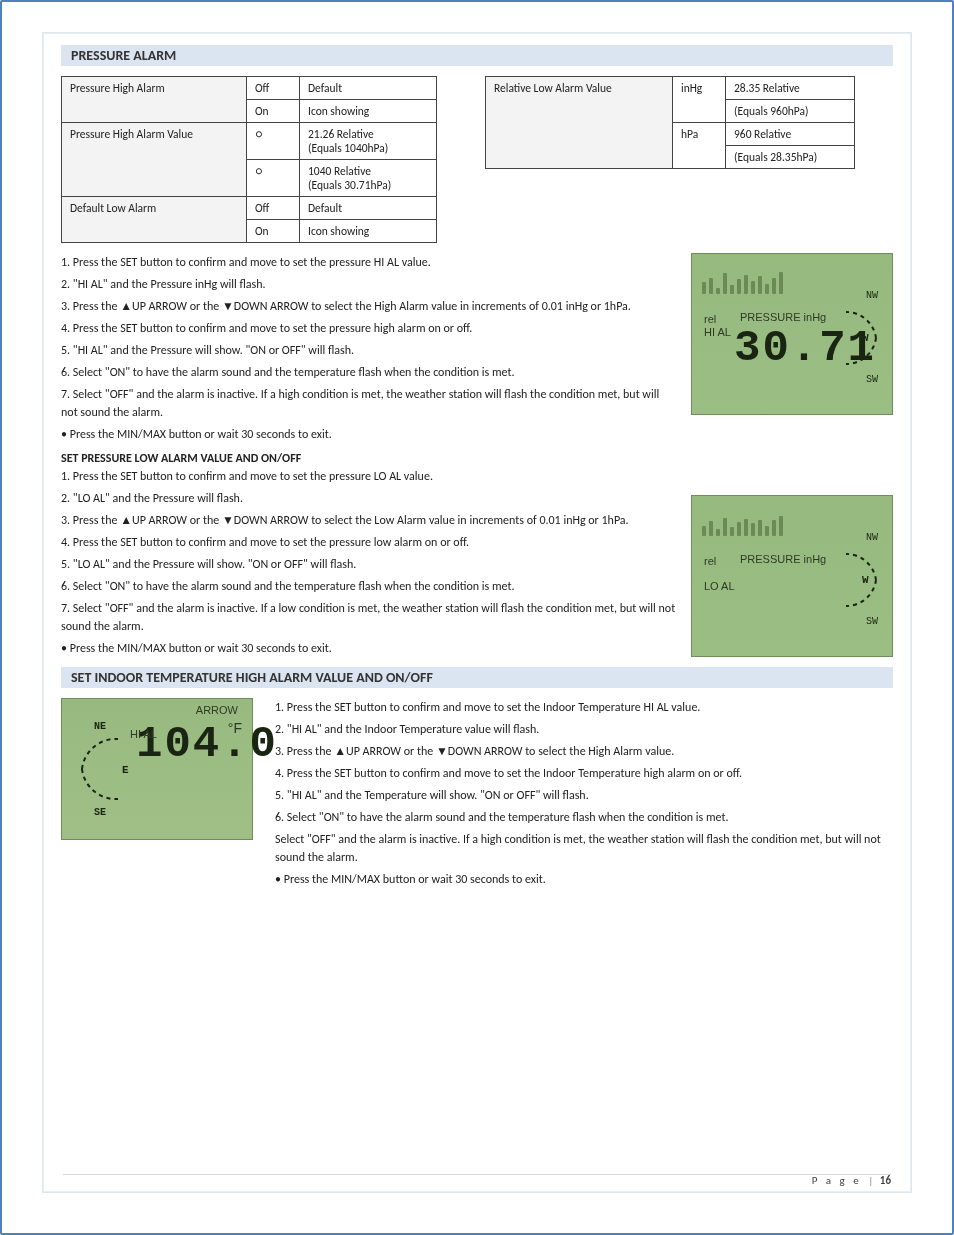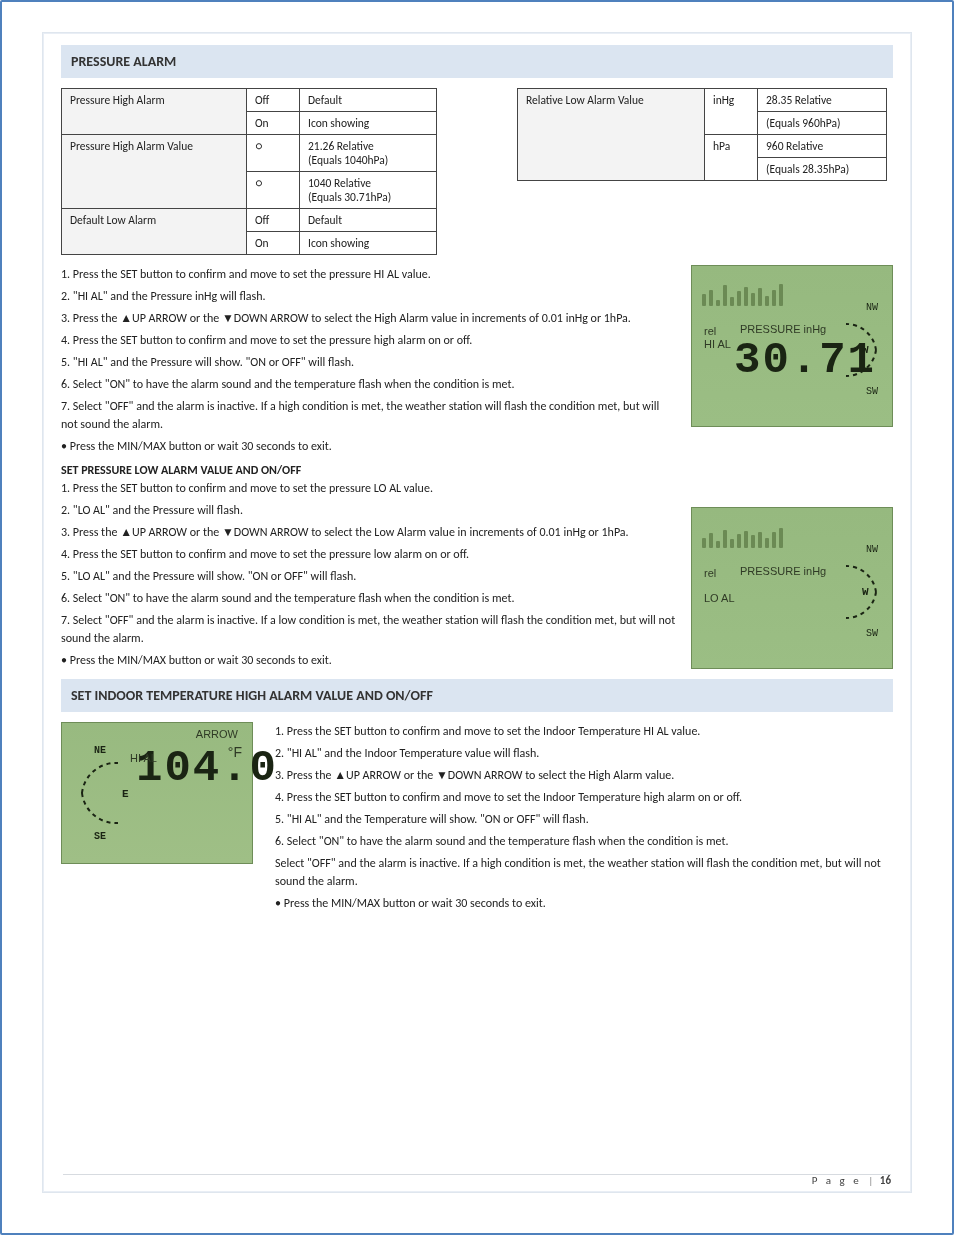--- a/index.html
+++ b/index.html
@@ -1,19 +1,19 @@
 <!DOCTYPE html>
 <html><head>
 <meta charset="utf-8">
 <style>
   html, body { margin: 0; padding: 0; background: #fff; font-family: "Calibri", "Segoe UI", Arial, sans-serif; color: #222; }
   .sheet { width: 954px; height: 1235px; margin: 0 auto; position: relative; box-sizing: border-box; border: 2px solid #4f81bd; border-radius: 2px; background: #fff; }
   .inner { position: absolute; inset: 30px 40px 40px 40px; border: 1px solid #dfe6ee; box-shadow: 0 0 0 1px #e9eef5 inset; box-sizing: border-box; padding: 8px 18px 6px 18px; background: #fff; }
-  .hbar { background: #dbe5f1; padding: 8px 10px; font-weight: bold; color: #333; font-size: 14px; margin: 4px 0 10px 0; }
-  .two-tables { display: flex; gap: 80px; align-items: flex-start; margin-bottom: 10px; }
+  .hbar { background: #dbe5f1; padding: 2px 10px; font-weight: bold; color: #333; font-size: 14px; margin: 4px 0 10px 0; }
+  .two-tables { display: flex; gap: 48px; align-items: flex-start; margin-bottom: 10px; }
   table.spec { border-collapse: collapse; font-size: 11.5px; color: #222; }
   table.spec td, table.spec th { border: 1px solid #444; padding: 4px 8px; vertical-align: top; }
   table.spec td.lbl { background: #f3f3f3; font-weight: normal; width: 168px; }
   table.spec td.sub { width: 36px; }
   table.spec td.val { width: 120px; }
   table.r td.lbl { width: 170px; }
   table.r td.sub { width: 36px; }
   table.r td.val { width: 112px; }
 
   .row { display: flex; gap: 14px; align-items: flex-start; margin-bottom: 10px; }

